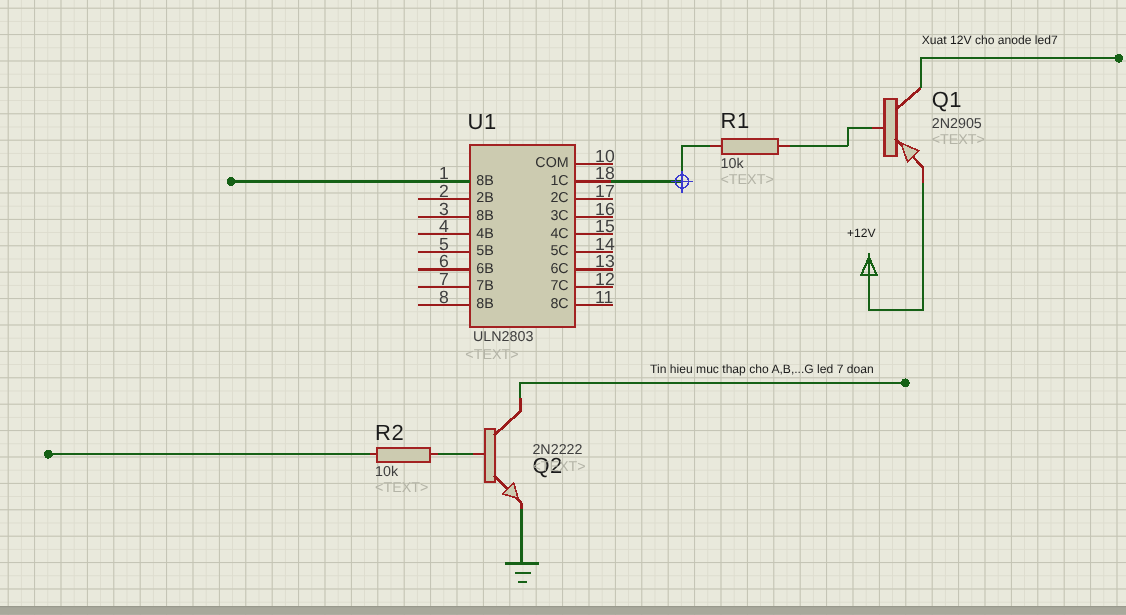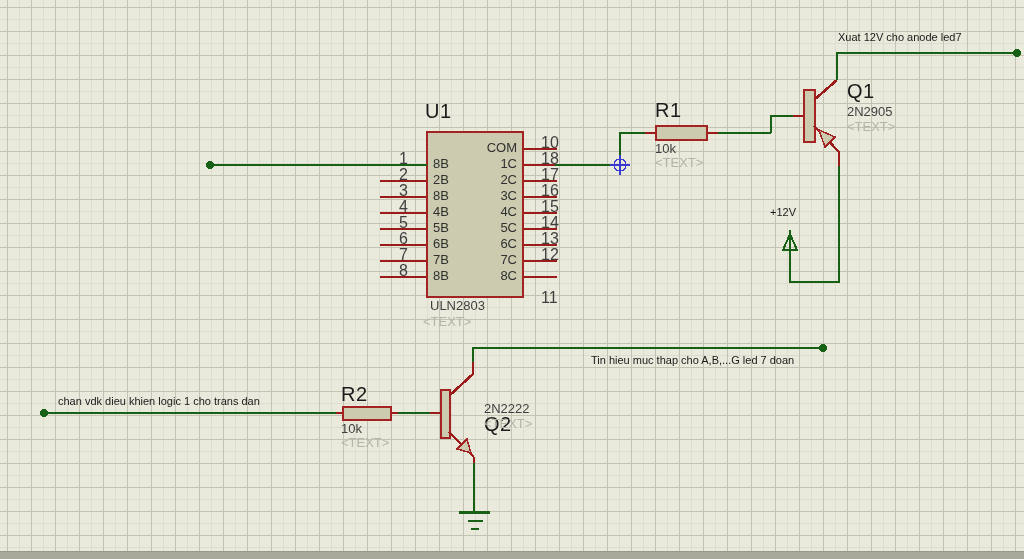--- a/index.html
+++ b/index.html
@@ -136,22 +136,21 @@
     <line x1="474" y1="463" x2="474" y2="512" stroke="#166116" stroke-width="2"></line>
     <g stroke="#166116">
       <line x1="459" y1="512" x2="490" y2="512" stroke-width="3"></line>
       <line x1="468" y1="521" x2="483" y2="521" stroke-width="2.5"></line>
       <line x1="471" y1="529" x2="479" y2="529" stroke-width="2"></line>
     </g>
   </svg>
 
   <div class="t netlbl" style="left:838px;top:31px;">Xuat 12V cho anode led7</div>
   <div class="t netlbl" style="left:770px;top:206px;">+12V</div>
-  <div class="t netlbl" style="left:591px;top:330px;margin-top:24px;">Tin hieu muc thap cho A,B,...G led 7 doan</div>
-  <div class="t netlbl" style="left:58px;top:395px;">chan vdk dieu khien logic 1 cho trans dan</div>
+  <div class="t netlbl" style="left:591px;top:330px;">Tin hieu muc thap cho A,B,...G led 7 doan</div>
 
   <div class="t ref" style="left:425px;top:100px;">U1</div>
   <div class="t val" style="left:430px;top:299px;">ULN2803</div>
   <div class="t ph" style="left:423px;top:315px;">&lt;TEXT&gt;</div>
 
   <div class="t pnum l" style="left:374px;top:150px;">1</div>
   <div class="t pnum l" style="left:374px;top:166px;">2</div>
   <div class="t pnum l" style="left:374px;top:182px;">3</div>
   <div class="t pnum l" style="left:374px;top:198px;">4</div>
   <div class="t pnum l" style="left:374px;top:214px;">5</div>
@@ -169,21 +168,21 @@
   <div class="t plbl" style="left:433px;top:269px;">8B</div>
 
   <div class="t pnum" style="left:541px;top:134px;">10</div>
   <div class="t pnum" style="left:541px;top:150px;">18</div>
   <div class="t pnum" style="left:541px;top:166px;">17</div>
   <div class="t pnum" style="left:541px;top:182px;">16</div>
   <div class="t pnum" style="left:541px;top:198px;">15</div>
   <div class="t pnum" style="left:541px;top:214px;">14</div>
   <div class="t pnum" style="left:541px;top:230px;">13</div>
   <div class="t pnum" style="left:541px;top:246px;">12</div>
-  <div class="t pnum" style="left:541px;top:262px;margin-top:27px;">11</div>
+  <div class="t pnum" style="left:541px;top:262px;">11</div>
 
   <div class="t plbl r" style="left:462px;top:141px;">COM</div>
   <div class="t plbl r" style="left:462px;top:157px;">1C</div>
   <div class="t plbl r" style="left:462px;top:173px;">2C</div>
   <div class="t plbl r" style="left:462px;top:189px;">3C</div>
   <div class="t plbl r" style="left:462px;top:205px;">4C</div>
   <div class="t plbl r" style="left:462px;top:221px;">5C</div>
   <div class="t plbl r" style="left:462px;top:237px;">6C</div>
   <div class="t plbl r" style="left:462px;top:253px;">7C</div>
   <div class="t plbl r" style="left:462px;top:269px;">8C</div>

